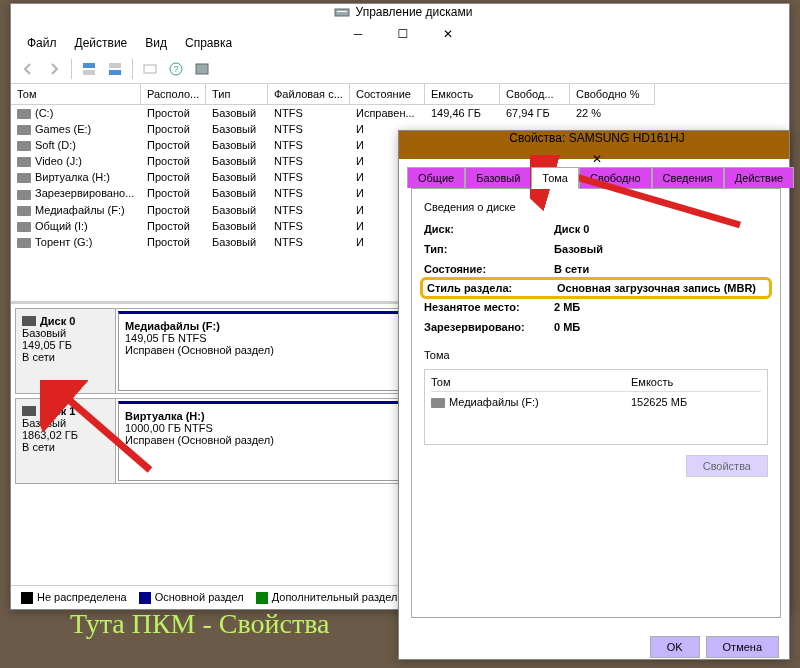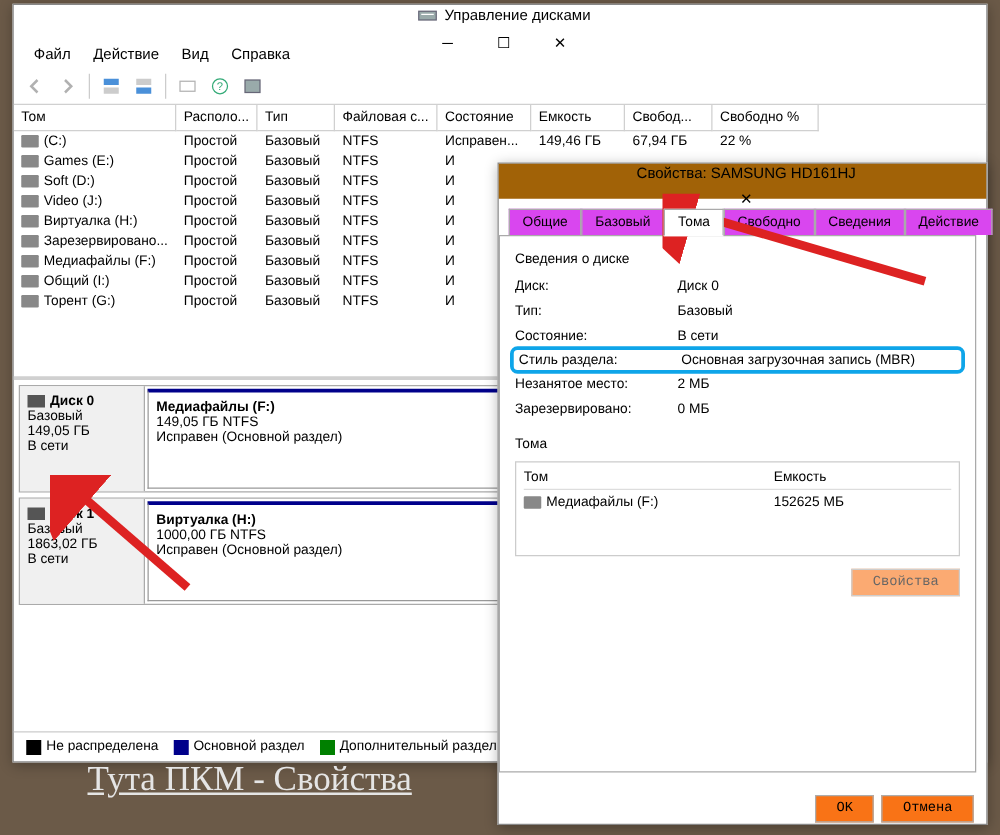--- a/index.html
+++ b/index.html
@@ -33,31 +33,31 @@
 .part .ptitle { font-weight: bold; }
 
 .legend { height: 24px; display: flex; align-items: center; gap: 12px; padding: 0 10px; font-size: 11px; border-top: 1px solid #ccc; }
 .legend-sw { width: 12px; height: 12px; display: inline-block; margin-right: 4px; vertical-align: middle; }
 
 
 #props { left: 398px; top: 130px; width: 392px; height: 530px; }
 .tabs { display: flex; font-size: 11px; padding: 8px 8px 0 8px; }
 .tab { padding: 4px 10px; border: 1px solid #aaa; border-bottom: none; background: #d946ef; position: relative; }
 .tab.active { background: #fff; z-index: 2; border-bottom: 1px solid #fff; margin-bottom: -1px; }
-.tab-body { margin: 0 8px 8px 0; border: 1px solid #aaa; padding: 12px; font-size: 11px; height: 430px; }
-.info-row { display: flex; padding: 4px 0; }
+.tab-body { margin: 0 8px 8px 12px; border: 1px solid #aaa; padding: 12px; font-size: 11px; height: 430px; }
+.info-row { display: flex; padding: 4px 0; font-weight: bold; }
 .info-row .k { width: 130px; }
-.highlight { border: 3px solid #0ea5e9; border-radius: 6px; margin: -2px -4px; padding: 2px 4px; }
+.highlight { border: 3px solid #eab308; border-radius: 6px; margin: -2px -4px; padding: 2px 4px; }
 .vol-box { border: 1px solid #ccc; margin-top: 8px; padding: 6px; }
-.btn { display: inline-block; padding: 4px 16px; border: 1px solid #adadad; background: #f97316; font-size: 11px; font-family: Liberation Mono, monospace; }
+.btn { display: inline-block; padding: 4px 16px; border: 1px solid #adadad; background: #c4b5fd; font-size: 11px; }
 .dlg-btns { display: flex; justify-content: flex-end; gap: 6px; padding: 10px; align-items: flex-end; }
 
 
 .arrow { position: absolute; pointer-events: none; }
-.annot { position: absolute; font-family: Georgia, serif; font-size: 28px; color: #e5e5e5; text-decoration: underline; }
+.annot { position: absolute; font-family: Georgia, serif; font-size: 28px; color: #bef264; }
 
 svg.ic { width: 16px; height: 16px; }
 
 .col-tom { width: 130px; }
 .col-rasp { width: 65px; }
 .col-tip { width: 62px; }
 .col-fs { width: 82px; }
 .col-st { width: 75px; }
 .col-emk { width: 75px; }
 .col-svo { width: 70px; }

